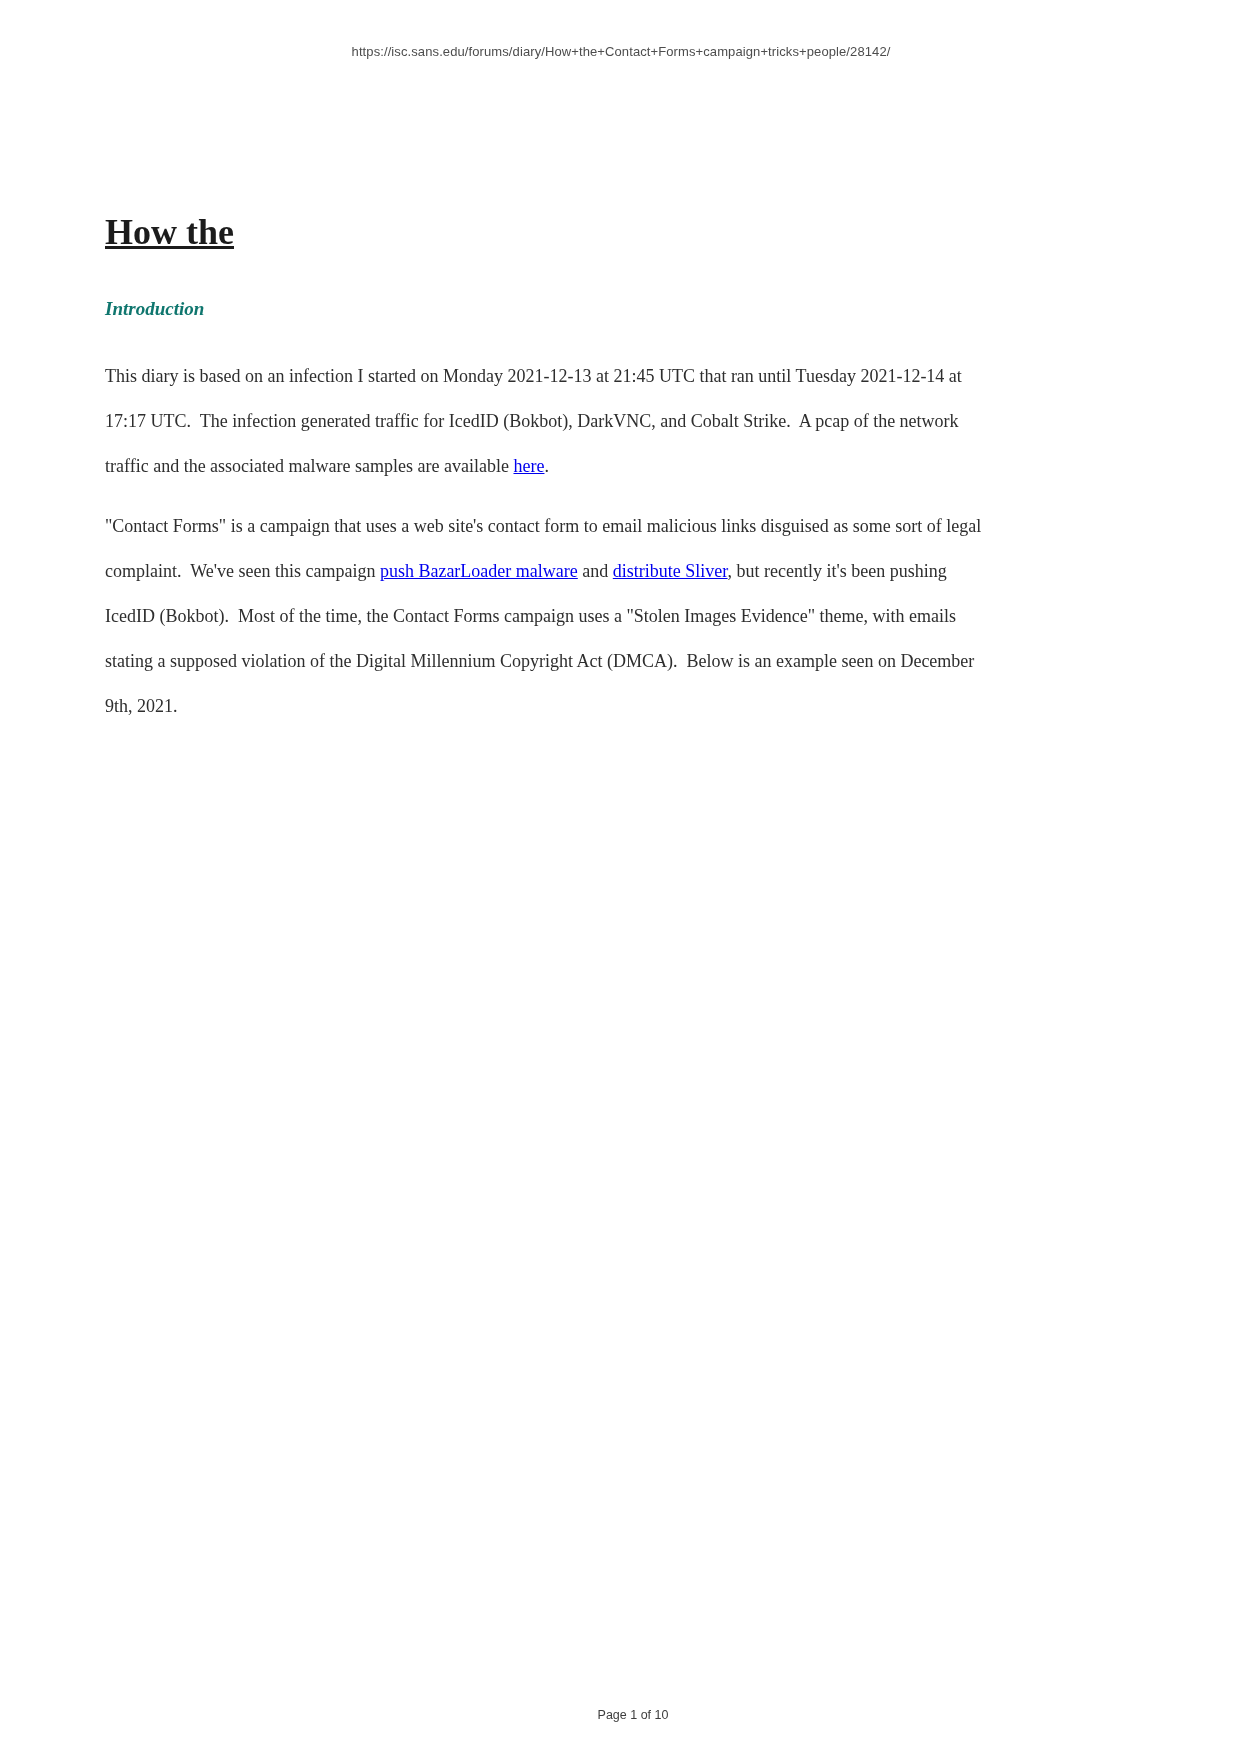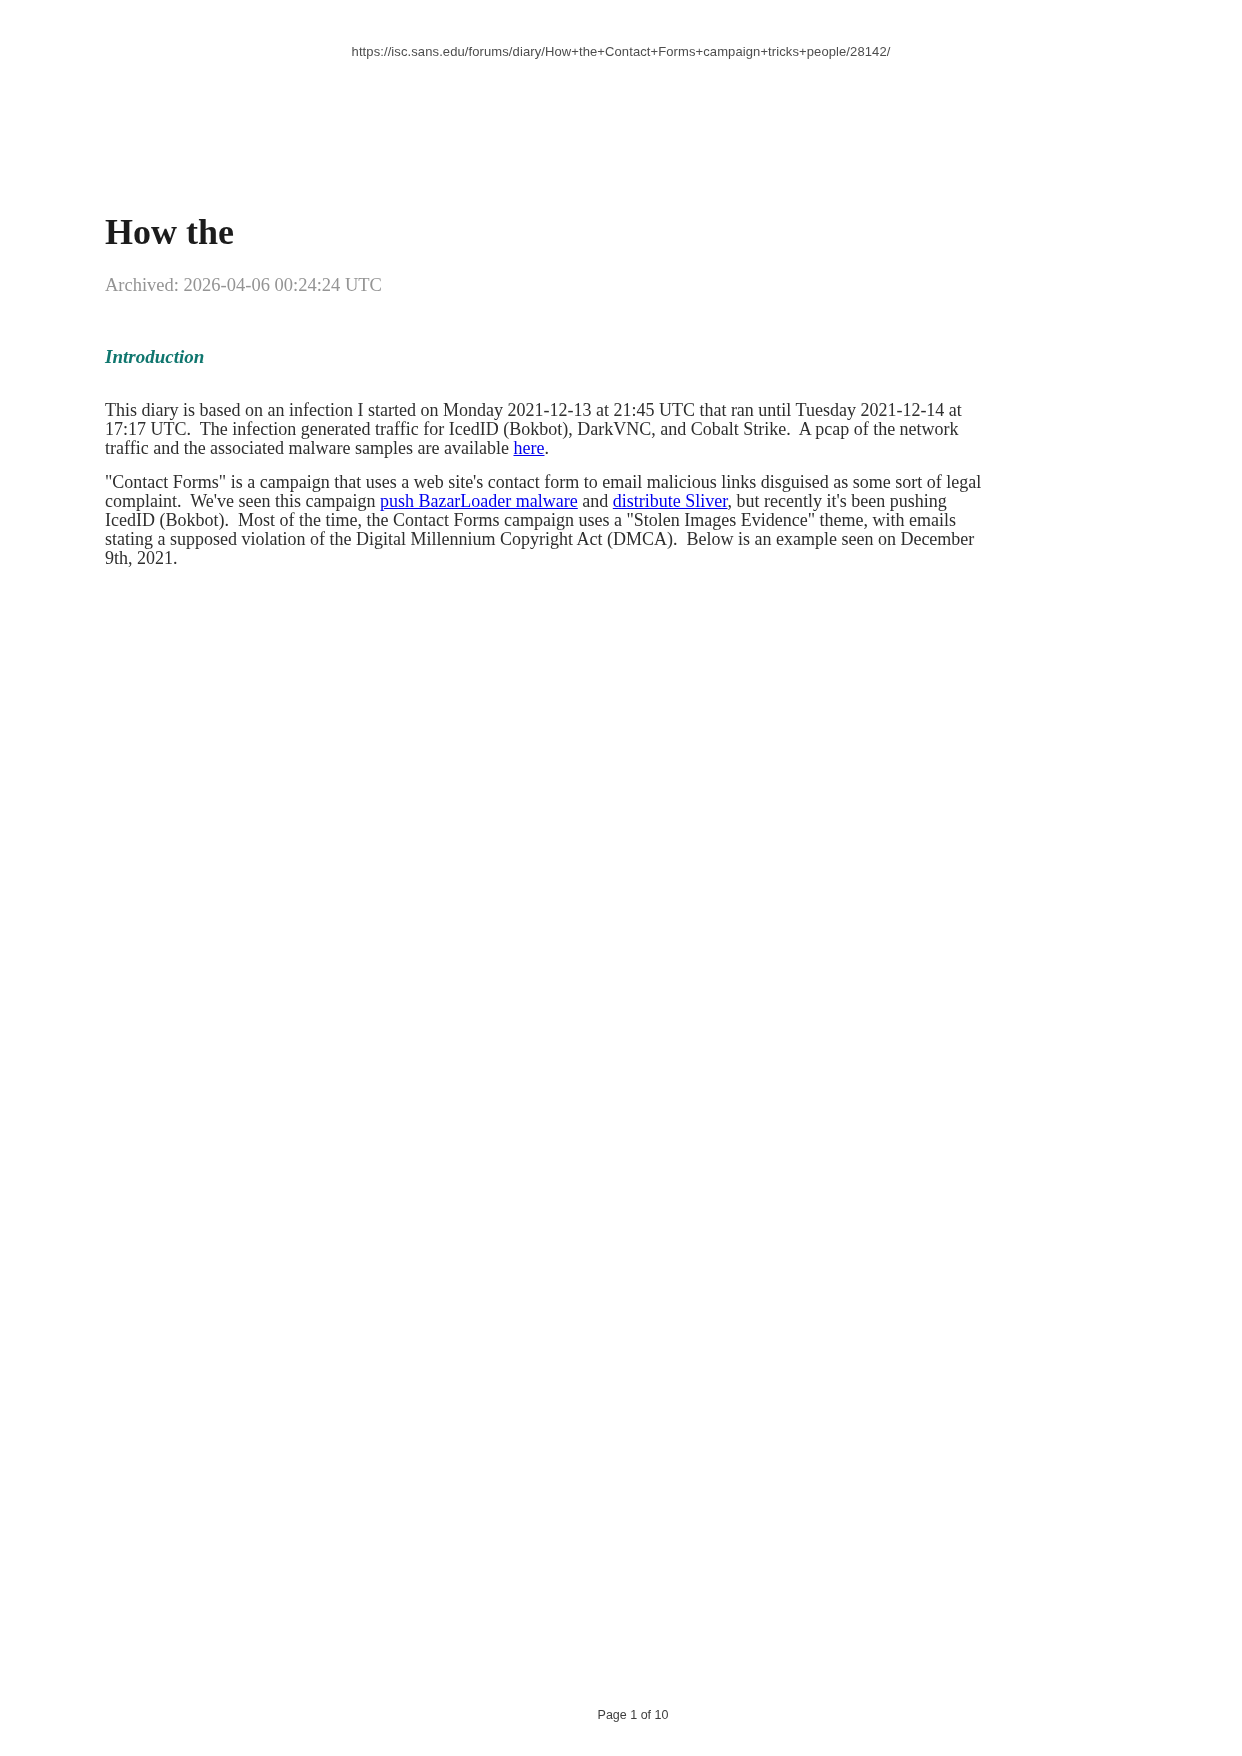--- a/index.html
+++ b/index.html
@@ -31,20 +31,21 @@
     top: 0;
     width: 893px;
     padding-top: 211px;
   }
   h1.title {
     margin: 0 0 0 0;
     font-size: 36px;
     line-height: 43px;
     font-weight: bold;
     color: #1c1c1c;
+    text-decoration: underline;
   }
   p.byline {
     margin: 28px 0 0 0;
     font-size: 19px;
     line-height: 31.6px;
     color: #5a5a5a;
   }
   p.archived {
     margin: 16px 0 0 0;
     font-size: 18.5px;
@@ -55,21 +56,21 @@
     margin: 39px 0 0 0;
     font-size: 19px;
     line-height: 31.6px;
     font-weight: bold;
     font-style: italic;
     color: #0f766e;
   }
   p.body-para {
     margin: 0;
     font-size: 18px;
-    line-height: 19px;
+    line-height: 45px;
     color: #2e2e2e;
     white-space: pre-wrap;
   }
   p.body-para.first {
     margin-top: 29px;
   }
   p.body-para.second {
     margin-top: 15px;
   }
   a.inline-link {
@@ -92,21 +93,20 @@
 <body>
 
 <div class="print-header">
   <span>https://isc.sans.edu/forums/diary/How+the+Contact+Forms+campaign+tricks+people/28142/</span>
 </div>
 
 <main class="content">
   <h1 class="title">How the</h1>
 
 
-  <p class="archived">Archived: 2026-04-06 00:24:24 UTC</p>
 
   <h2 class="section-heading">Introduction</h2>
 
   <p class="body-para first"><span>This diary is based on an infection I started on Monday 2021-12-13 at 21:45 UTC that ran until Tuesday 2021-12-14 at 17:17 UTC.  The infection generated traffic for IcedID (Bokbot), DarkVNC, and Cobalt Strike.  A pcap of the network traffic and the associated malware samples are available </span><a class="inline-link" href="#">here</a><span>.</span></p>
 
   <p class="body-para second"><span>"Contact Forms" is a campaign that uses a web site's contact form to email malicious links disguised as some sort of legal complaint.  We've seen this campaign </span><a class="inline-link" href="#">push BazarLoader malware</a><span> and </span><a class="inline-link" href="#">distribute Sliver</a><span>, but recently it's been pushing IcedID (Bokbot).  Most of the time, the Contact Forms campaign uses a "Stolen Images Evidence" theme, with emails stating a supposed violation of the Digital Millennium Copyright Act (DMCA).  Below is an example seen on December 9th, 2021.</span></p>
 </main>
 
 <div class="print-footer">
   <span>Page 1 of 10</span>

